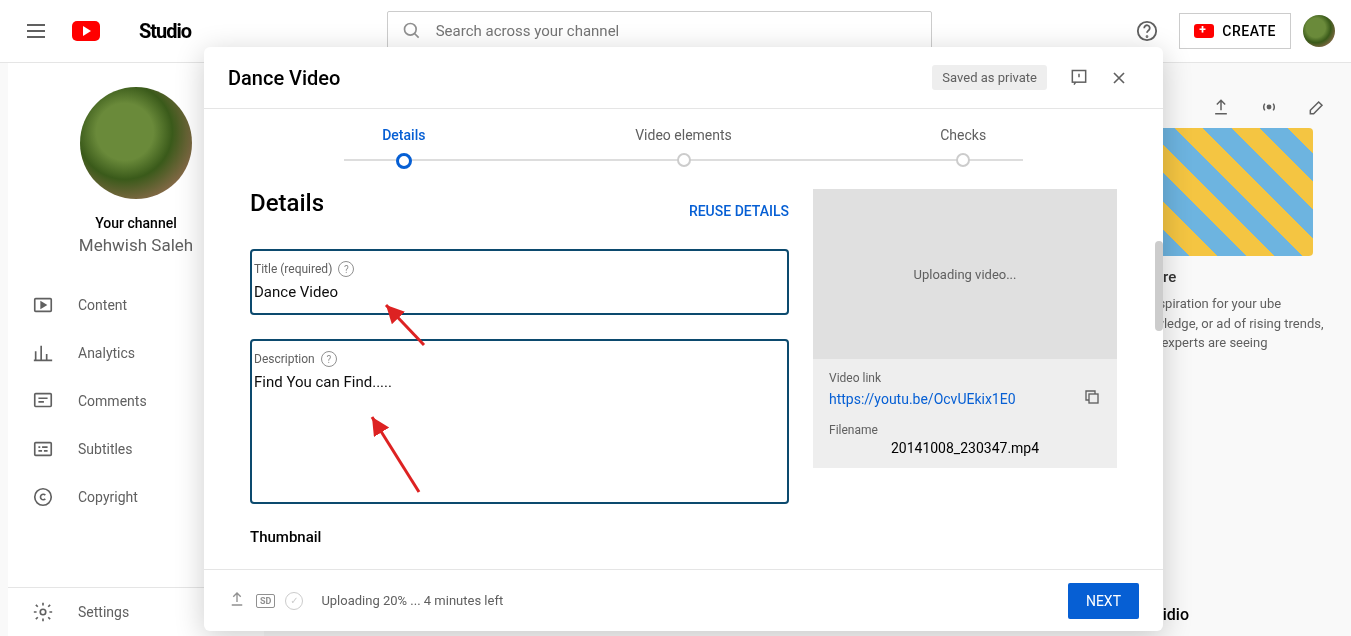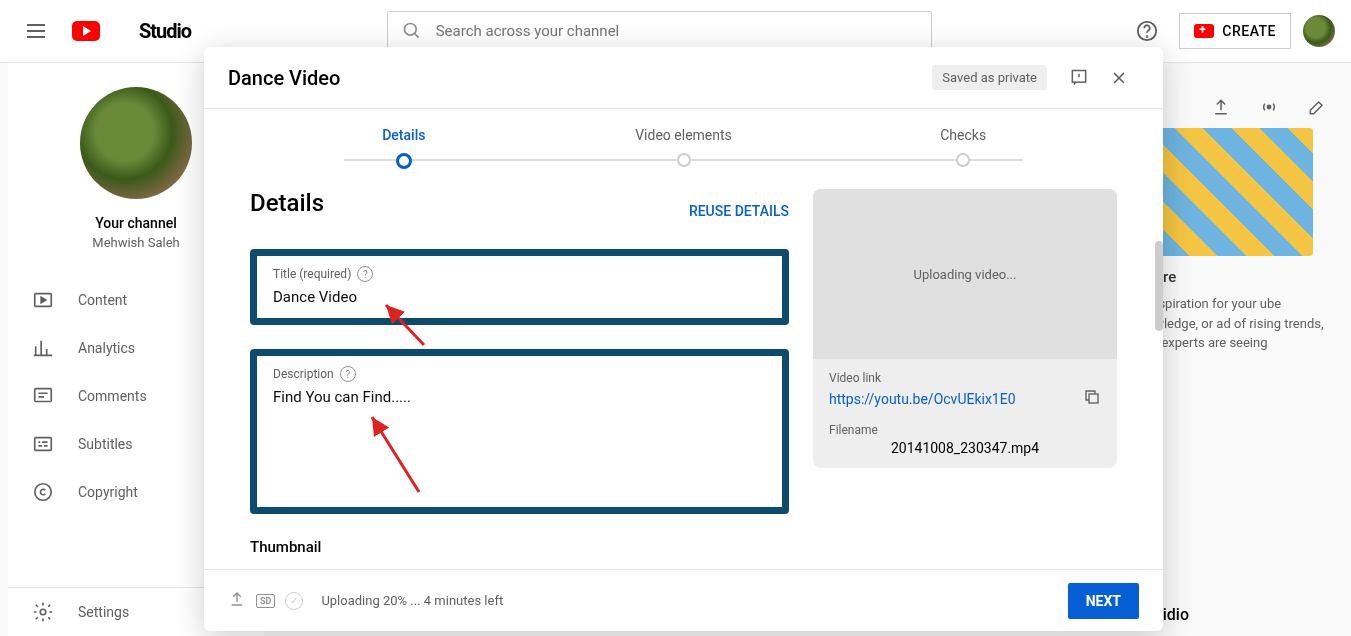--- a/index.html
+++ b/index.html
@@ -20,21 +20,21 @@
 .create-btn { height: 36px; border: 1px solid #ccc; padding: 0 14px; display: flex; align-items: center; gap: 8px; cursor: pointer; font-size: 14px; font-weight: 500; letter-spacing: 0.5px; }
 .create-btn .cicon { width: 20px; height: 14px; background: #ff0000; border-radius: 3px; position: relative; }
 .create-btn .cicon::before { content: "+"; color: #fff; font-size: 12px; position: absolute; top: -1px; left: 5px; font-weight: bold; }
 .avatar { width: 32px; height: 32px; border-radius: 50%; background: radial-gradient(circle at 40% 40%, #6a8a3a 35%, #3a5a1a 55%, #8a6a4a 80%); }
 
 
 .sidebar { position: absolute; left: 8px; top: 63px; width: 256px; height: calc(100% - 63px); background: #fff; }
 .channel-block { text-align: center; padding: 24px 0 16px; }
 .channel-avatar { width: 112px; height: 112px; border-radius: 50%; margin: 0 auto 16px; background: radial-gradient(circle at 40% 40%, #6a8a3a 30%, #3a5a1a 50%, #8a6a4a 78%, #5a3a2a 100%); }
 .channel-label { font-size: 14px; font-weight: 500; margin-bottom: 4px; }
-.channel-name { font-size: 13px; color: #606060; }
+.channel-name { font-size: 17px; color: #606060; }
 .nav { margin-top: 10px; }
 .nav-item { height: 48px; display: flex; align-items: center; padding: 0 24px; gap: 24px; cursor: pointer; font-size: 14px; color: #606060; }
 .nav-item.active { background: #f6e7e7; color: #cc0000; font-weight: 500; border-left: 4px solid #cc0000; padding-left: 20px; }
 .nav-item svg { width: 22px; height: 22px; }
 .nav-bottom { position: absolute; bottom: 0; width: 100%; border-top: 1px solid #e5e5e5; }
 
 
 .bg-card { position: absolute; right: 18px; top: 128px; width: 200px; }
 .bg-thumb { width: 180px; height: 128px; background: repeating-linear-gradient(45deg, #f4c542 0 20px, #6db4e0 20px 40px); border-radius: 4px; margin-bottom: 12px; }
 .bg-title { font-size: 15px; font-weight: 500; margin-bottom: 8px; color: #333; }
@@ -57,43 +57,43 @@
 .step .dot { width: 14px; height: 14px; border-radius: 50%; background: #fff; border: 2px solid #ccc; margin: 10px auto 0; position: relative; z-index: 2; }
 .step.active .dot { border: 3px solid #065fd4; width: 16px; height: 16px; }
 .step-line { position: absolute; top: 50px; left: 140px; right: 140px; height: 2px; background: #ddd; z-index: 1; }
 
 
 .modal-body { flex: 1; overflow-y: auto; padding: 20px 46px 0; display: flex; gap: 24px; }
 .mb-left { flex: 1; }
 .mb-left h2 { font-size: 24px; font-weight: 500; margin-bottom: 16px; }
 .mb-head-row { display: flex; align-items: center; justify-content: space-between; margin-bottom: 16px; }
 .reuse { color: #065fd4; font-size: 14px; font-weight: 500; cursor: pointer; }
-.field { border: 7px solid #0c4a6e; border-radius: 4px; padding: 10px 16px; margin-bottom: 24px; position: relative; }
+.field { border: 2px solid #0c4a6e; border-radius: 4px; padding: 10px 2px; margin-bottom: 24px; position: relative; }
 .field .flabel { font-size: 12px; color: #606060; display: flex; align-items: center; gap: 6px; }
 .field .fval { font-size: 15px; margin-top: 6px; color: #0d0d0d; min-height: 20px; }
 .field.desc { height: 165px; }
 .qmark { width: 16px; height: 16px; border: 1px solid #909090; border-radius: 50%; display: inline-flex; align-items: center; justify-content: center; font-size: 10px; color: #909090; }
 .thumb-label { font-size: 15px; font-weight: 500; }
 
 .mb-right { width: 304px; }
-.preview-box { background: #eee; border-radius: 8px; overflow: hidden; }
+.preview-box { background: #eee; border-radius: 0; overflow: hidden; }
 .preview-vid { height: 170px; background: #e0e0e0; display: flex; align-items: center; justify-content: center; font-size: 13px; color: #606060; }
 .preview-meta { padding: 12px 16px; }
 .meta-label { font-size: 12px; color: #606060; margin-bottom: 3px; }
 .meta-link { font-size: 14px; color: #065fd4; margin-bottom: 14px; display: flex; align-items: center; justify-content: space-between; }
 .copy-ic { color: #606060; cursor: pointer; }
 .meta-file { font-size: 14px; text-align: center; }
 
 
 .modal-ftr { height: 62px; border-top: 1px solid #e5e5e5; display: flex; align-items: center; padding: 8px 24px; gap: 10px; }
 .ftr-ic { color: #909090; }
 .sd-badge { border: 1px solid #909090; font-size: 9px; padding: 1px 3px; color: #909090; font-weight: bold; border-radius: 2px; }
 .check-ic { width: 18px; height: 18px; border: 1px solid #ccc; border-radius: 50%; display: flex; align-items: center; justify-content: center; font-size: 10px; color: #ccc; }
 .ftr-text { font-size: 13px; color: #606060; margin-left: 8px; }
-.next-btn { margin-left: auto; background: #065fd4; color: #fff; border: none; padding: 10px 18px; font-size: 14px; font-weight: 700; border-radius: 2px; cursor: pointer; }
+.next-btn { margin-left: auto; background: #065fd4; color: #fff; border: none; padding: 10px 18px; font-size: 14px; font-weight: 400; border-radius: 2px; cursor: pointer; }
 
 
 .arrow { position: absolute; pointer-events: none; }
 .arrow svg { overflow: visible; }
 
 
 .scroll-hint { position: absolute; right: 0; top: 194px; width: 8px; height: 90px; background: #ccc; border-radius: 4px; }
 </style>
 </head>
 <body>

